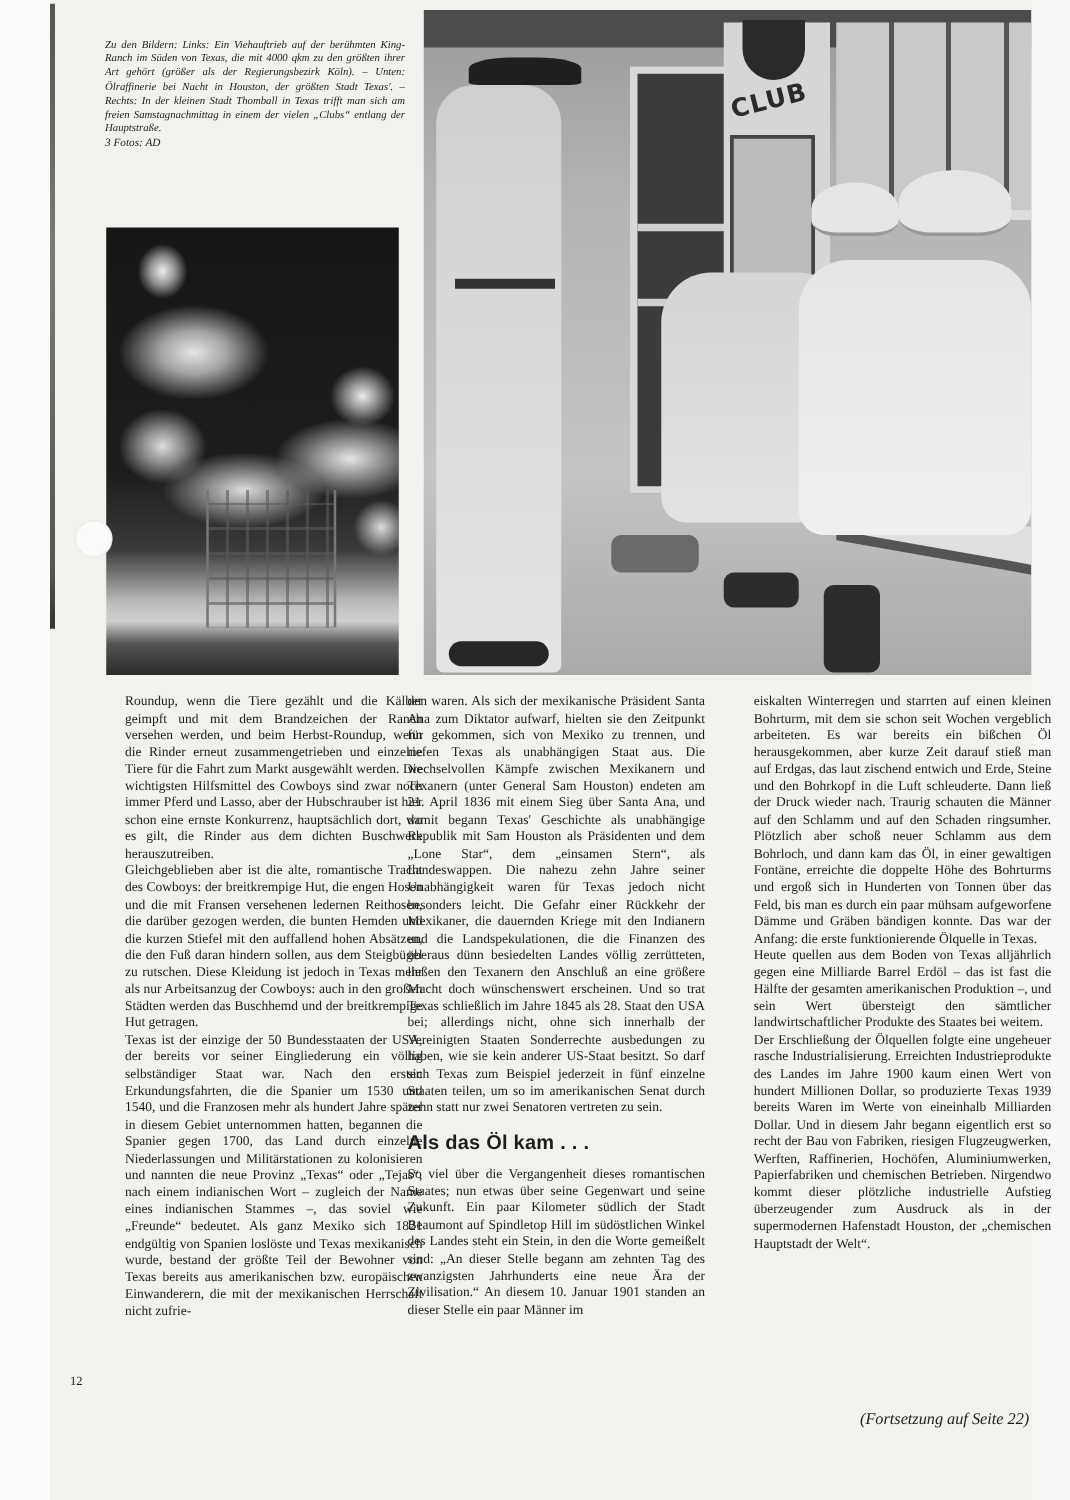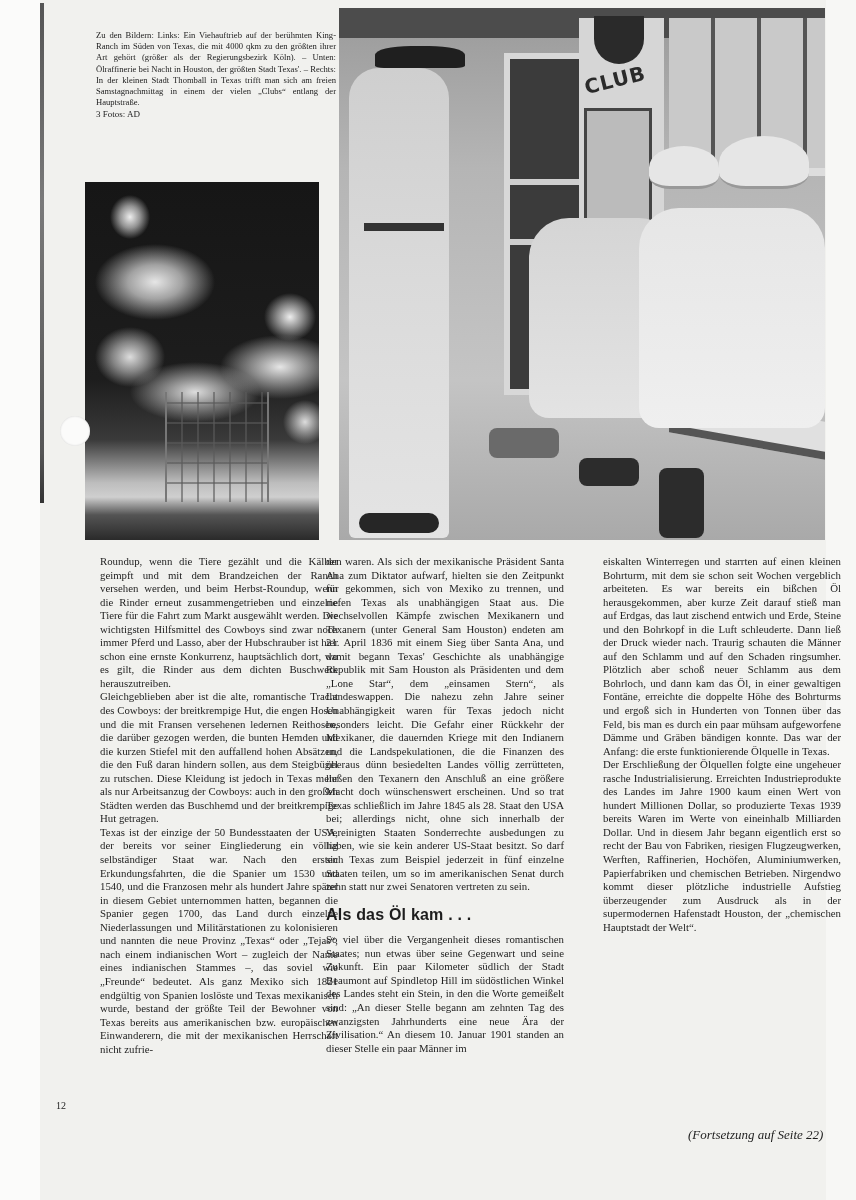--- a/index.html
+++ b/index.html
@@ -18,21 +18,21 @@
   }
   .scan-edge-right {
     position: absolute; right: 0; top: 0; width: 30px; height: 1200px; background: #f7f7f5;
   }
   .punch-hole {
     position: absolute; left: 60px; top: 416px; width: 30px; height: 30px;
     border-radius: 50%; background: #fbfbfa; box-shadow: 0 0 2px #ccc inset;
   }
   .caption {
     position: absolute; left: 84px; top: 30px; width: 240px;
-    font-size: 8.6px; line-height: 11.2px; text-align: justify; color: #222; margin-left: 12px;
+    font-style: italic; font-size: 8.6px; line-height: 11.2px; text-align: justify; color: #222;
   }
   .caption .credit { text-align: left; margin-top: 1px; font-size: 9px; }
 
   
   .photo-refinery {
     position: absolute; left: 85px; top: 182px; width: 234px; height: 358px;
     background:
       radial-gradient(ellipse 20px 22px at 45px 35px, #eee 0%, rgba(230,230,230,0.6) 50%, transparent 100%),
       radial-gradient(ellipse 60px 38px at 70px 100px, #e6e6e6 0%, rgba(220,220,220,0.7) 45%, transparent 100%),
       radial-gradient(ellipse 35px 30px at 45px 175px, #ddd 0%, rgba(200,200,200,0.6) 50%, transparent 100%),
@@ -156,17 +156,18 @@
 </div>
 
 <div class="col col2">
   <p>den waren. Als sich der mexikanische Präsident Santa Ana zum Diktator aufwarf, hielten sie den Zeitpunkt für gekommen, sich von Mexiko zu trennen, und riefen Texas als unabhängigen Staat aus. Die wechselvollen Kämpfe zwischen Mexikanern und Texanern (unter General Sam Houston) endeten am 21. April 1836 mit einem Sieg über Santa Ana, und damit begann Texas' Geschichte als unabhängige Republik mit Sam Houston als Präsidenten und dem „Lone Star“, dem „einsamen Stern“, als Landeswappen. Die nahezu zehn Jahre seiner Unabhängigkeit waren für Texas jedoch nicht besonders leicht. Die Gefahr einer Rückkehr der Mexikaner, die dauernden Kriege mit den Indianern und die Landspekulationen, die die Finanzen des überaus dünn besiedelten Landes völlig zerrütteten, ließen den Texanern den Anschluß an eine größere Macht doch wünschenswert erscheinen. Und so trat Texas schließlich im Jahre 1845 als 28. Staat den USA bei; allerdings nicht, ohne sich innerhalb der Vereinigten Staaten Sonderrechte ausbedungen zu haben, wie sie kein anderer US-Staat besitzt. So darf sich Texas zum Beispiel jederzeit in fünf einzelne Staaten teilen, um so im amerikanischen Senat durch zehn statt nur zwei Senatoren vertreten zu sein.</p>
   <div class="subhead">Als das Öl kam . . .</div>
   <p>So viel über die Vergangenheit dieses romantischen Staates; nun etwas über seine Gegenwart und seine Zukunft. Ein paar Kilometer südlich der Stadt Beaumont auf Spindletop Hill im südöstlichen Winkel des Landes steht ein Stein, in den die Worte gemeißelt sind: „An dieser Stelle begann am zehnten Tag des zwanzigsten Jahrhunderts eine neue Ära der Zivilisation.“ An diesem 10. Januar 1901 standen an dieser Stelle ein paar Männer im</p>
 </div>
 
 <div class="col col3">
   <p>eiskalten Winterregen und starrten auf einen kleinen Bohrturm, mit dem sie schon seit Wochen vergeblich arbeiteten. Es war bereits ein bißchen Öl herausgekommen, aber kurze Zeit darauf stieß man auf Erdgas, das laut zischend entwich und Erde, Steine und den Bohrkopf in die Luft schleuderte. Dann ließ der Druck wieder nach. Traurig schauten die Männer auf den Schlamm und auf den Schaden ringsumher. Plötzlich aber schoß neuer Schlamm aus dem Bohrloch, und dann kam das Öl, in einer gewaltigen Fontäne, erreichte die doppelte Höhe des Bohrturms und ergoß sich in Hunderten von Tonnen über das Feld, bis man es durch ein paar mühsam aufgeworfene Dämme und Gräben bändigen konnte. Das war der Anfang: die erste funktionierende Ölquelle in Texas.</p>
+  <p>Heute quellen aus dem Boden von Texas alljährlich gegen eine Milliarde Barrel Erdöl – das ist fast die Hälfte der gesamten amerikanischen Produktion –, und sein Wert übersteigt den sämtlicher landwirtschaftlicher Produkte des Staates bei weitem.</p>
   <p>Der Erschließung der Ölquellen folgte eine ungeheuer rasche Industrialisierung. Erreichten Industrieprodukte des Landes im Jahre 1900 kaum einen Wert von hundert Millionen Dollar, so produzierte Texas 1939 bereits Waren im Werte von eineinhalb Milliarden Dollar. Und in diesem Jahr begann eigentlich erst so recht der Bau von Fabriken, riesigen Flugzeugwerken, Werften, Raffinerien, Hochöfen, Aluminiumwerken, Papierfabriken und chemischen Betrieben. Nirgendwo kommt dieser plötzliche industrielle Aufstieg überzeugender zum Ausdruck als in der supermodernen Hafenstadt Houston, der „chemischen Hauptstadt der Welt“.</p>
 </div>
 
 <div class="page-number">12</div>
 <div class="continuation">(Fortsetzung auf Seite 22)</div>
 
 </body></html>

